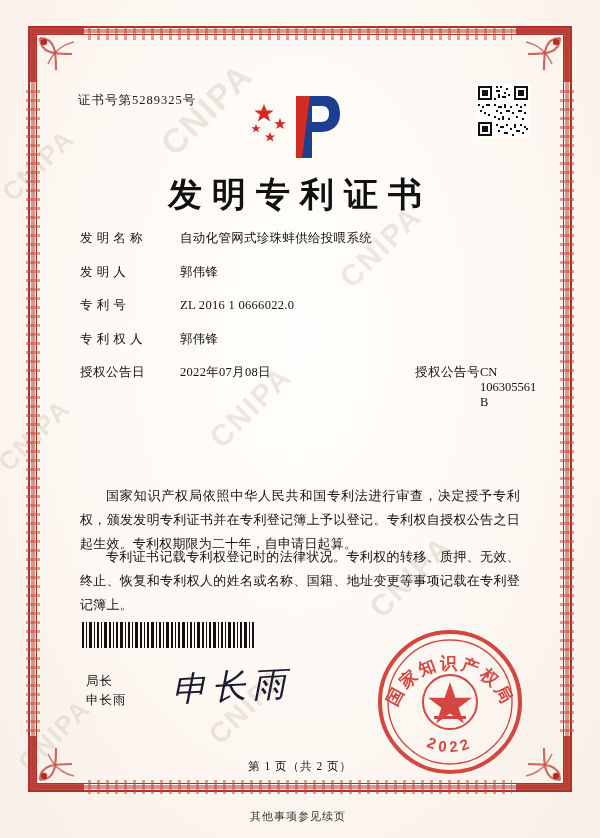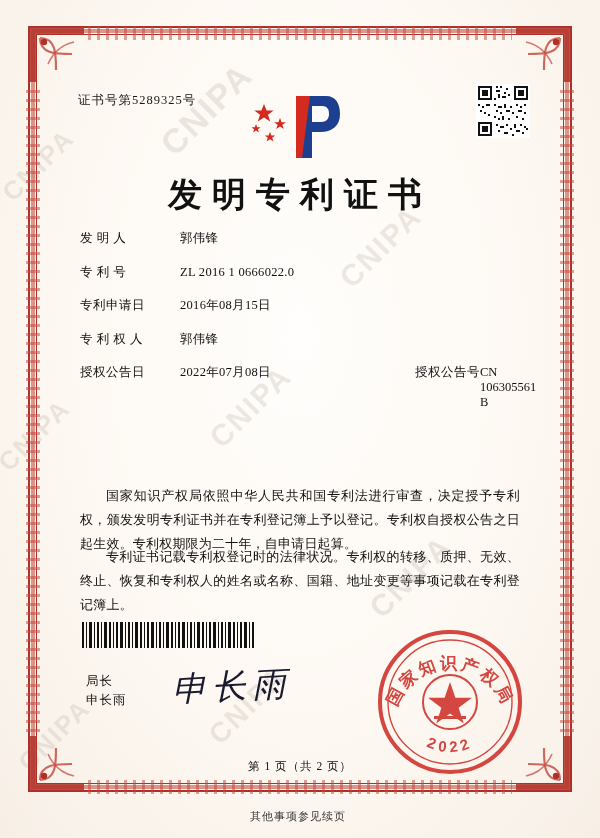--- a/index.html
+++ b/index.html
@@ -300,30 +300,30 @@
             <polygon points="16,36 17.2,39.2 20.6,39.2 17.9,41.2 18.9,44.4 16,42.4 13.1,44.4 14.1,41.2 11.4,39.2 14.8,39.2"></polygon>
           </g>
         </g>
       </svg>
     </div>
 
     <div class="title">发明专利证书</div>
 
     <div class="fields">
       <div class="frow">
+        <div class="flabel">发 明 名 称</div>
+        <div class="fvalue">自动化管网式珍珠蚌供给投喂系统</div>
+      </div>
+      <div class="frow">
         <div class="flabel">发 明 人</div>
         <div class="fvalue">郭伟锋</div>
       </div>
       <div class="frow">
         <div class="flabel">专 利 号</div>
         <div class="fvalue">ZL 2016 1 0666022.0</div>
-      </div>
-      <div class="frow">
-        <div class="flabel">专利申请日</div>
-        <div class="fvalue">2016年08月15日</div>
       </div>
       <div class="frow">
         <div class="flabel">专 利 权 人</div>
         <div class="fvalue">郭伟锋</div>
       </div>
       <div class="frow split">
         <div class="flabel">授权公告日</div>
         <div class="fvalue">2022年07月08日</div>
         <div class="flabel2">授权公告号</div>
         <div class="fvalue2">CN 106305561 B</div>

